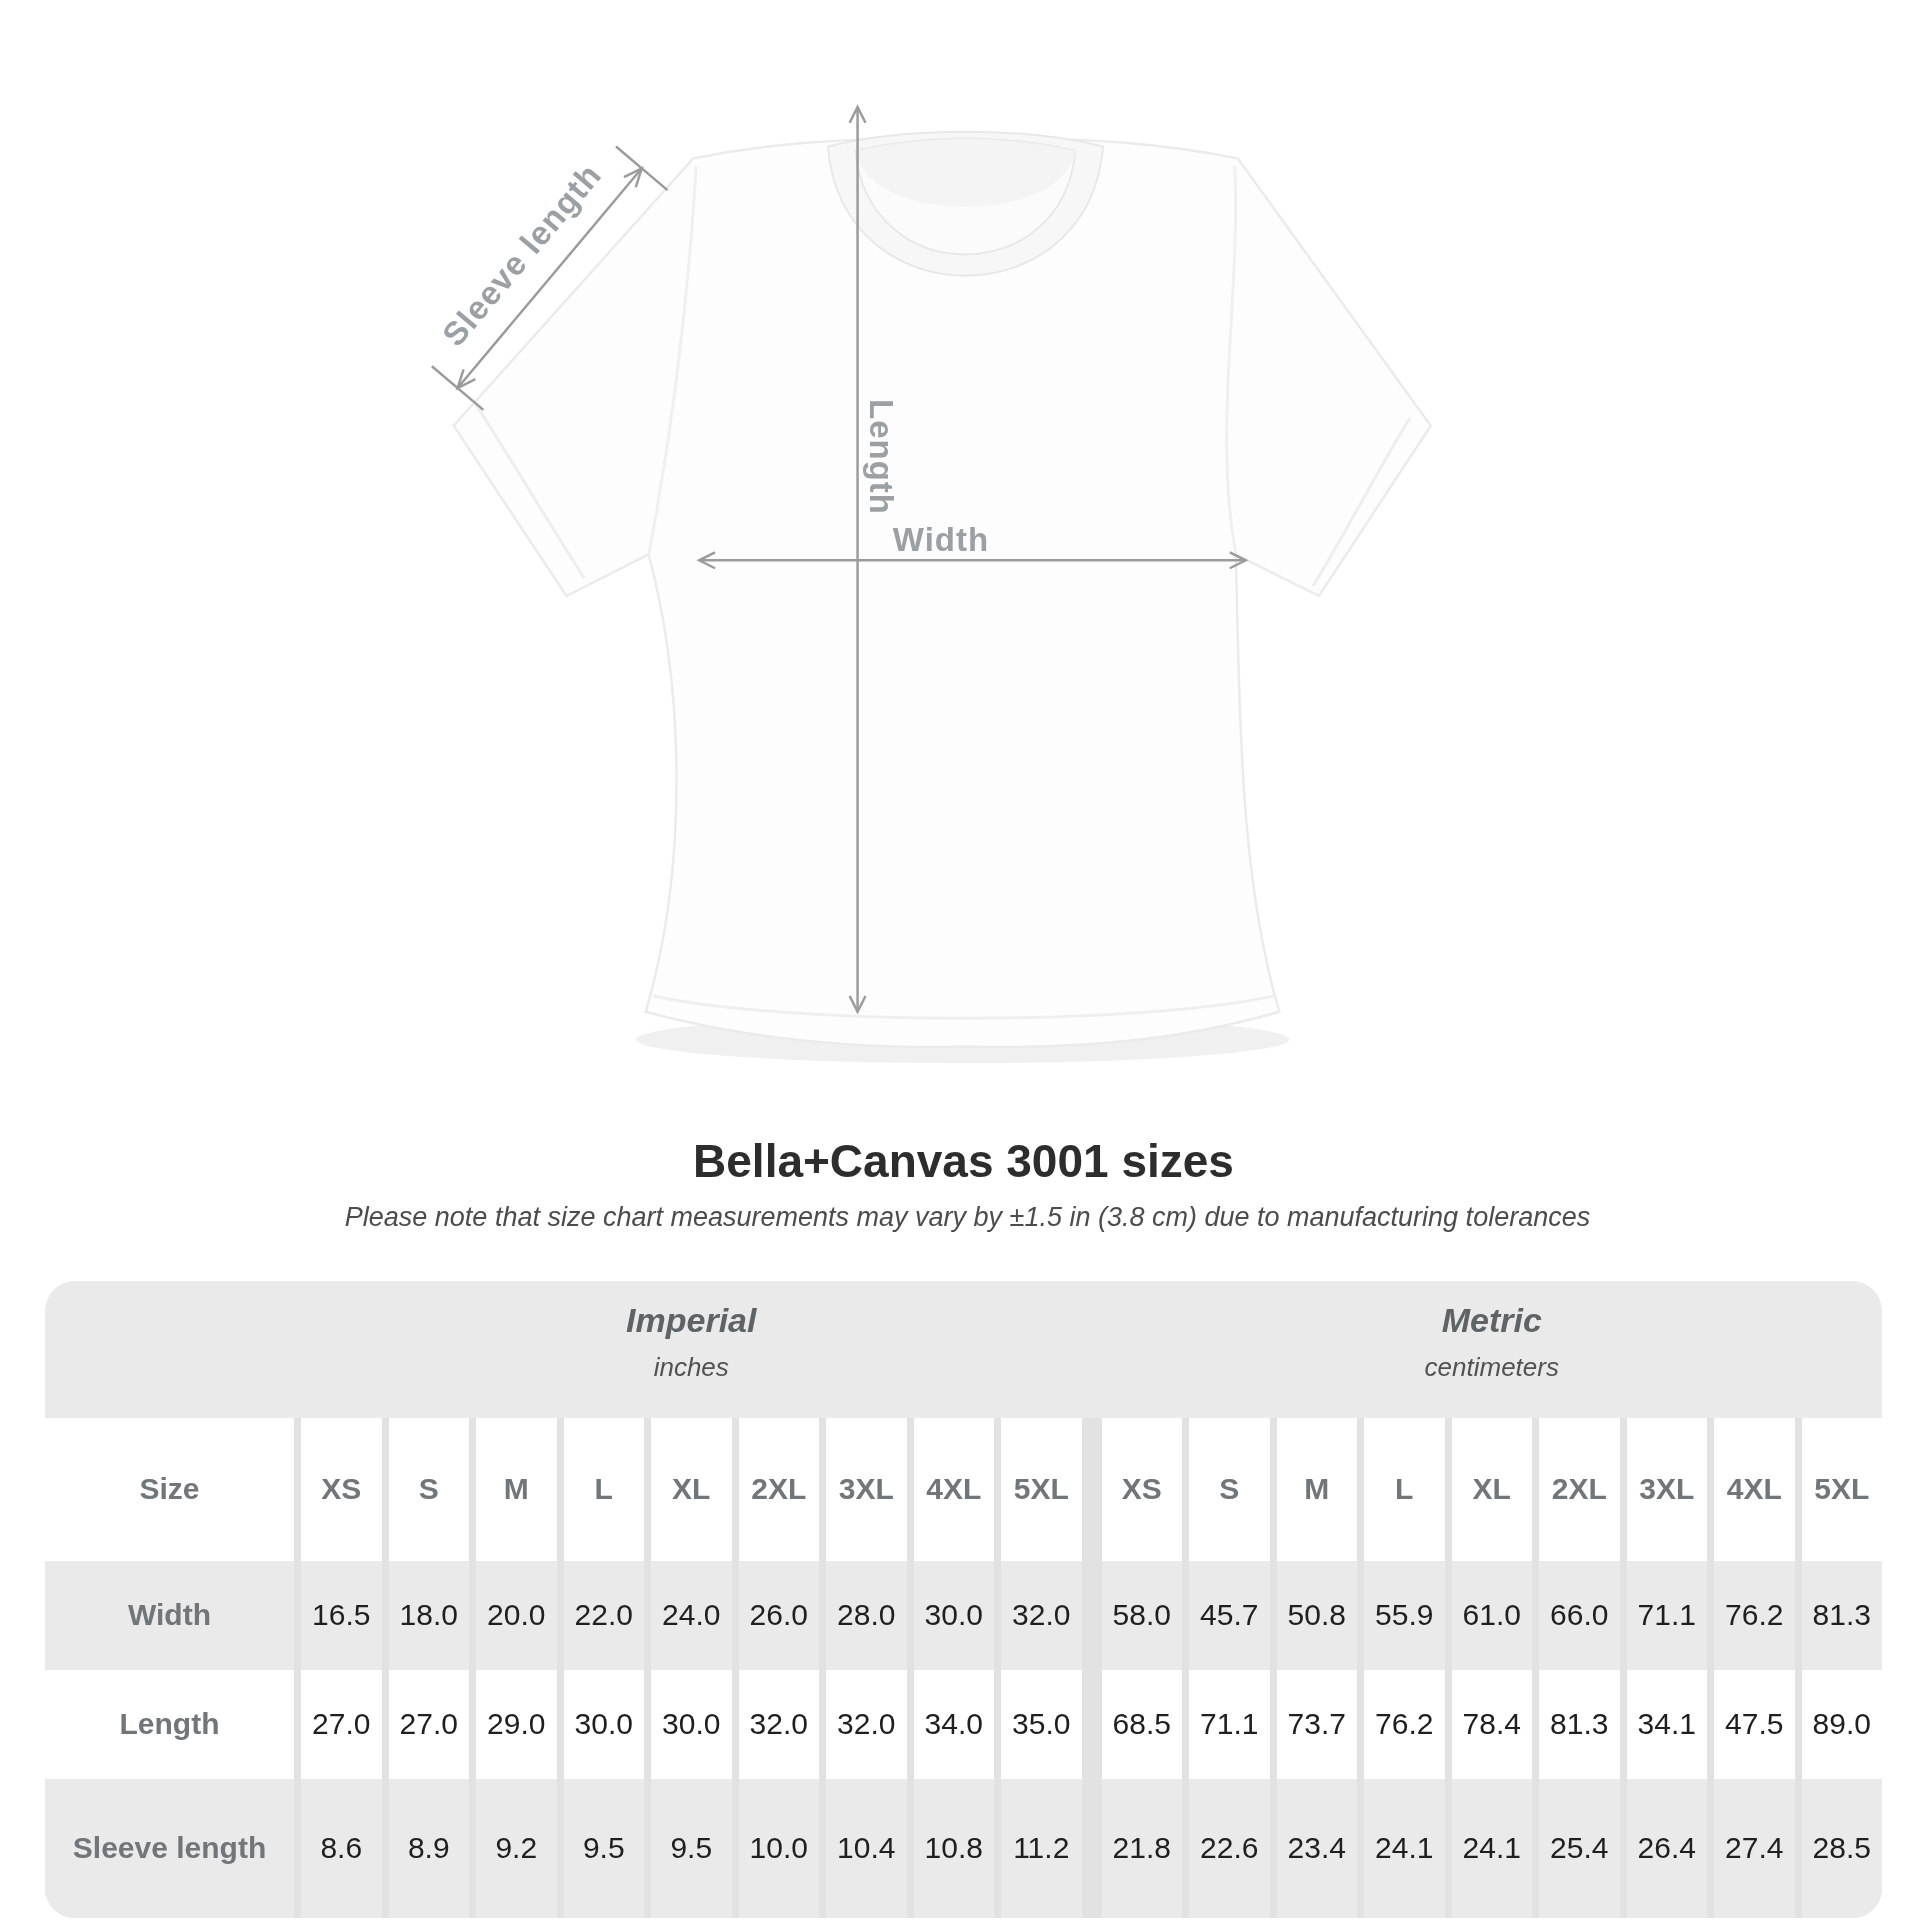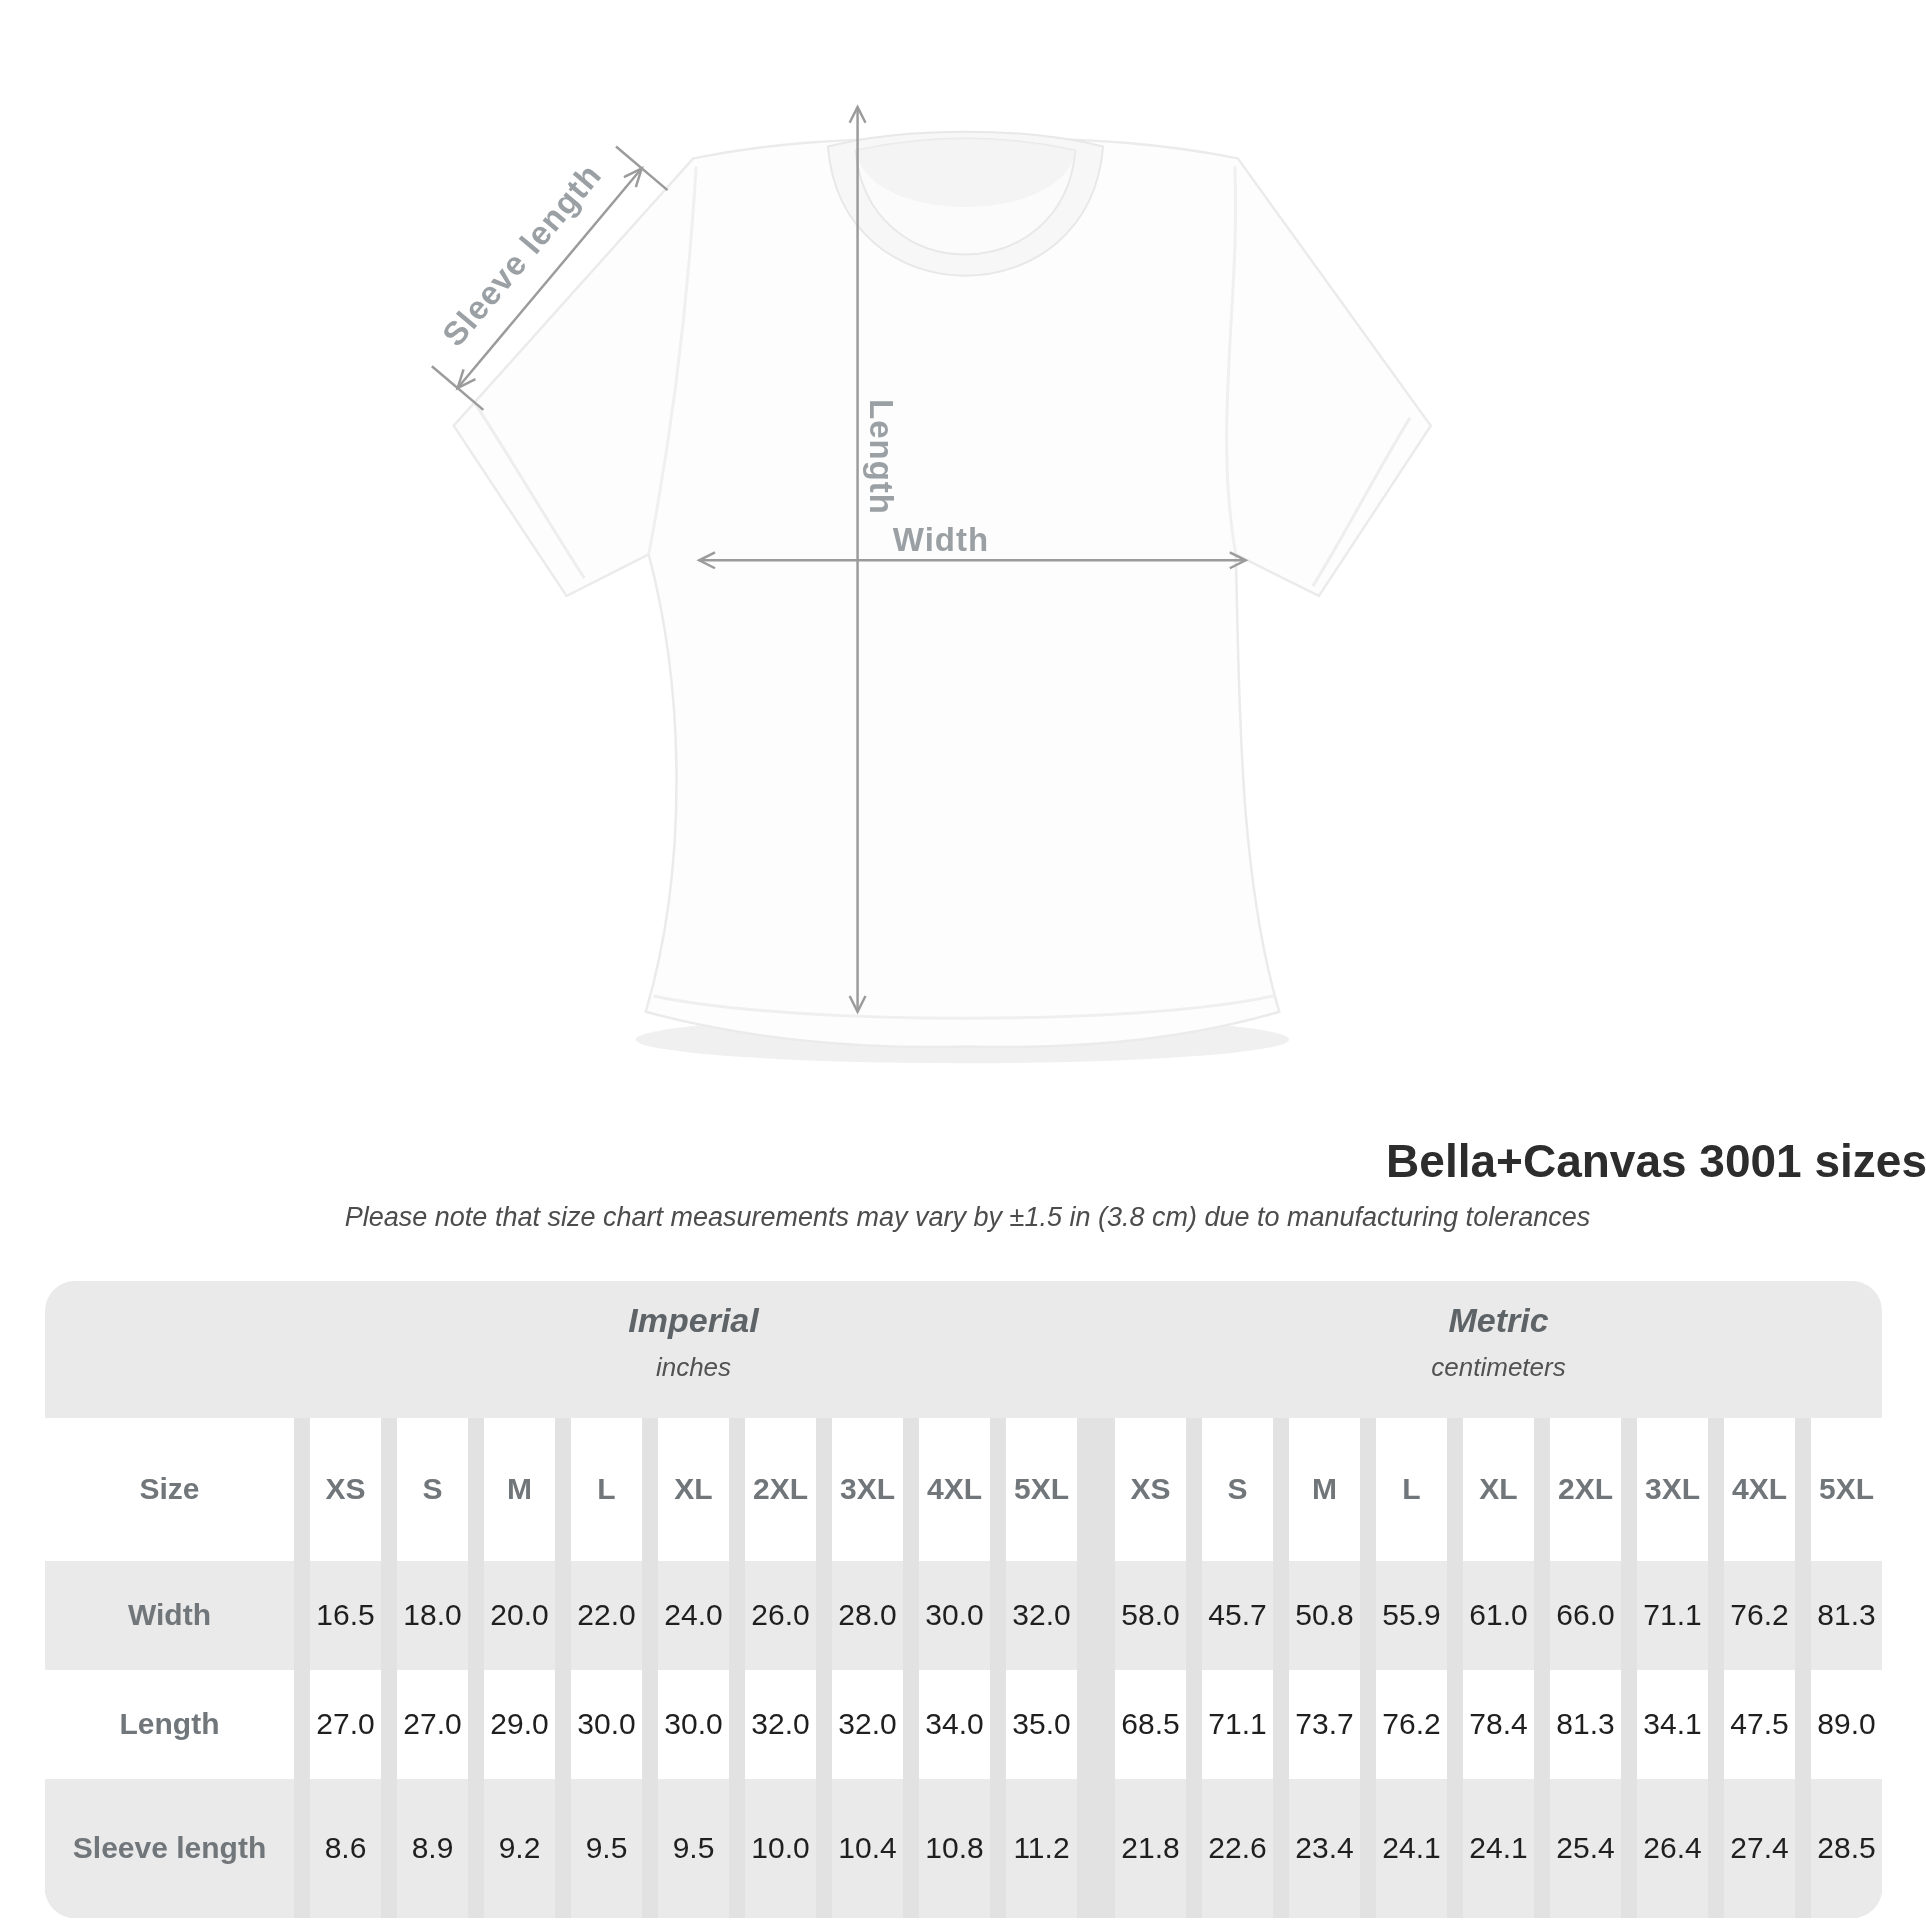--- a/index.html
+++ b/index.html
@@ -13,36 +13,36 @@
   .shirt-wrap svg{position:absolute;left:0;top:0;}
   .diagram-label{
     position:absolute;font-weight:bold;color:#9aa0a4;font-size:33px;
     letter-spacing:1px;white-space:nowrap;pointer-events:none;
   }
   .lbl-sleeve{left:522px;top:255px;transform:translate(-50%,-50%) rotate(-50deg);}
   .lbl-length{left:881px;top:457px;transform:translate(-50%,-50%) rotate(90deg);}
   .lbl-width{left:941px;top:540px;transform:translate(-50%,-50%);}
   
   .page-title{
-    margin:46px 0 0 0;text-align:right;font-size:46px;line-height:1.15;
+    margin:46px 0 0 0;text-align:center;font-size:46px;line-height:1.15;
     font-weight:bold;color:#2d2d2d;
   }
   .page-subtitle{
     margin:12px 0 0 0;text-align:center;font-style:italic;
     font-size:27px;line-height:1.3;color:#4c4c4c;padding-left:8px;
   }
   
   .table-card{
     margin:46px 45px 0 45px;width:1837px;
     background:#eaeaea;border-radius:30px;overflow:hidden;
   }
   .unit-row,.trow{
     display:grid;
     grid-template-columns:249px repeat(9,1fr) 6px repeat(9,1fr);
-    column-gap:16px;
+    column-gap:7px;
   }
   .unit-row{height:137px;background:transparent;}
   .unit-block{grid-column:2 / span 9;text-align:center;padding-top:20px;}
   .unit-block.metric{grid-column:12 / span 9;}
   .unit-name{font-size:34px;font-weight:bold;font-style:italic;color:#5d6366;}
   .unit-sub{font-size:26px;font-style:italic;color:#525252;margin-top:12px;}
   .trow{background:#e2e2e2;height:109px;}
   .trow.head-row{height:143px;}
   .trow:last-child{height:139px;}
   .cell{

